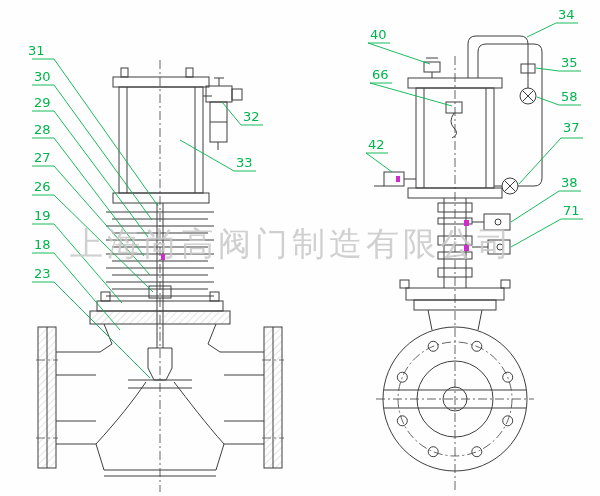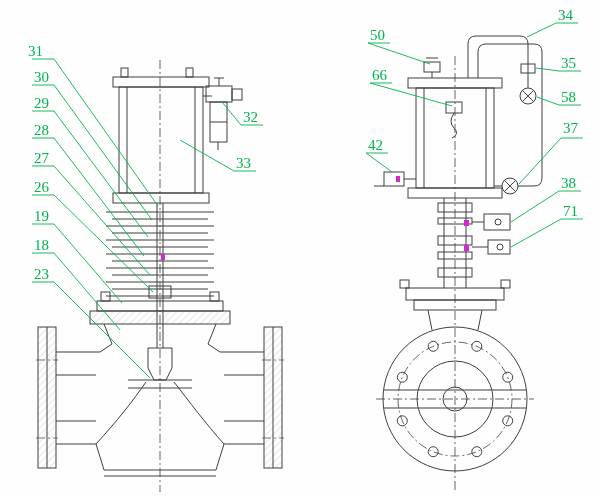--- a/index.html
+++ b/index.html
@@ -24,21 +24,21 @@
   .leader{stroke:var(--accent);stroke-width:0.9;}
   .mg{fill:var(--magenta);stroke:none;}
   .hf{fill:url(#hatch);}
   .watermark{
     position:absolute;left:70px;top:222px;z-index:2;
     font-size:33px;letter-spacing:4px;white-space:nowrap;
     color:var(--watermark);opacity:.85;pointer-events:none;
   }
   .callout{
     position:absolute;z-index:3;
-    font-size:15px;color:var(--accent);line-height:14px;font-family:Liberation Serif, serif;
+    font-size:13px;color:var(--accent);line-height:14px;
   }
 </style>
 </head>
 <body>
 
 <div class="canvas">
 
   <svg class="drawing" width="600" height="496" viewBox="0 0 600 496">
     <defs>
       <pattern id="hatch" width="5" height="5" patternTransform="rotate(45)" patternUnits="userSpaceOnUse">
@@ -229,34 +229,35 @@
       <polyline class="leader" points="388,153 366,153 392,172"></polyline>
       <polyline class="leader" points="578,23 556,23 527,37"></polyline>
       <polyline class="leader" points="581,71 559,71 536,68"></polyline>
       <polyline class="leader" points="581,105 559,105 537,97"></polyline>
       <polyline class="leader" points="583,138 561,138 519,184"></polyline>
       <polyline class="leader" points="581,191 559,191 511,222"></polyline>
       <polyline class="leader" points="583,219 561,219 511,247"></polyline>
     </g>
   </svg>
 
+  <div class="watermark">上海尚高阀门制造有限公司</div>
 
   <div>
     <span class="callout" style="left:28px;top:44px">31</span>
     <span class="callout" style="left:34px;top:70px">30</span>
     <span class="callout" style="left:34px;top:96px">29</span>
     <span class="callout" style="left:34px;top:123px">28</span>
     <span class="callout" style="left:34px;top:151px">27</span>
     <span class="callout" style="left:34px;top:180px">26</span>
     <span class="callout" style="left:34px;top:209px">19</span>
     <span class="callout" style="left:34px;top:238px">18</span>
     <span class="callout" style="left:34px;top:267px">23</span>
     <span class="callout" style="left:243px;top:110px">32</span>
     <span class="callout" style="left:236px;top:156px">33</span>
-    <span class="callout" style="left:370px;top:28px">50</span>
+    <span class="callout" style="left:370px;top:28px">40</span>
     <span class="callout" style="left:372px;top:68px">66</span>
     <span class="callout" style="left:368px;top:138px">42</span>
     <span class="callout" style="left:558px;top:8px">34</span>
     <span class="callout" style="left:561px;top:56px">35</span>
     <span class="callout" style="left:561px;top:90px">58</span>
     <span class="callout" style="left:563px;top:121px">37</span>
     <span class="callout" style="left:561px;top:176px">38</span>
     <span class="callout" style="left:563px;top:204px">71</span>
   </div>
 

